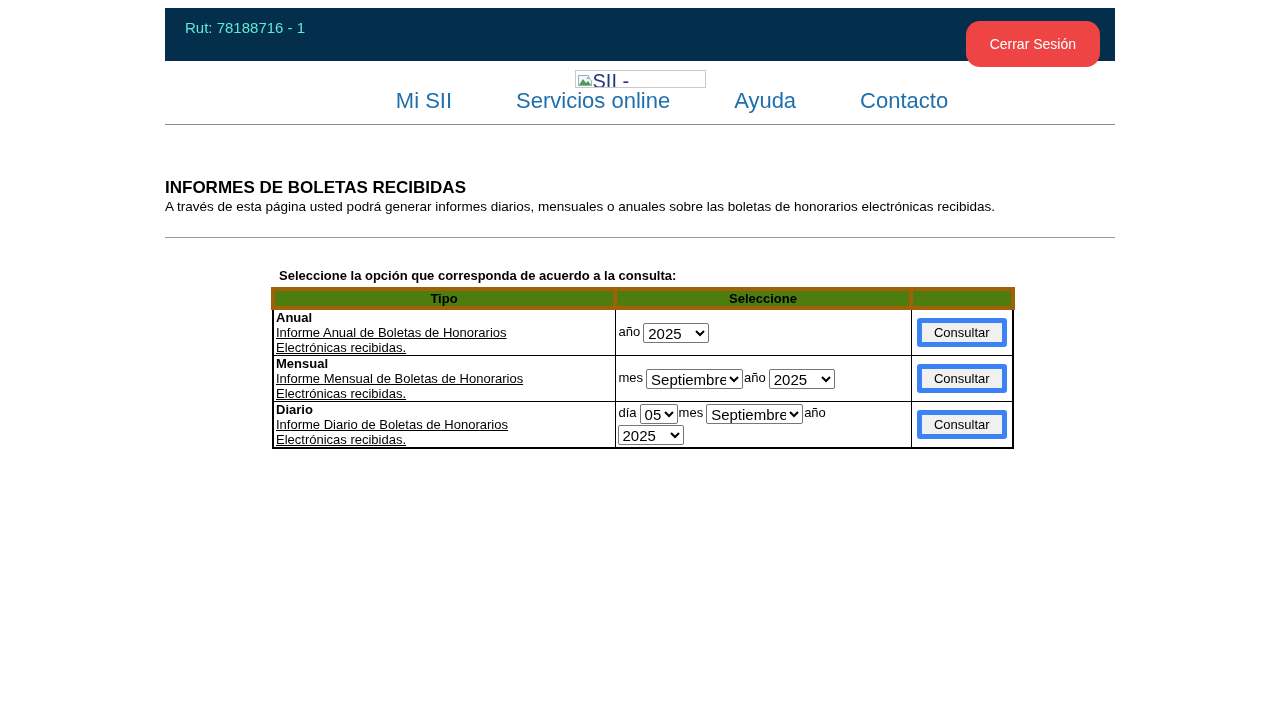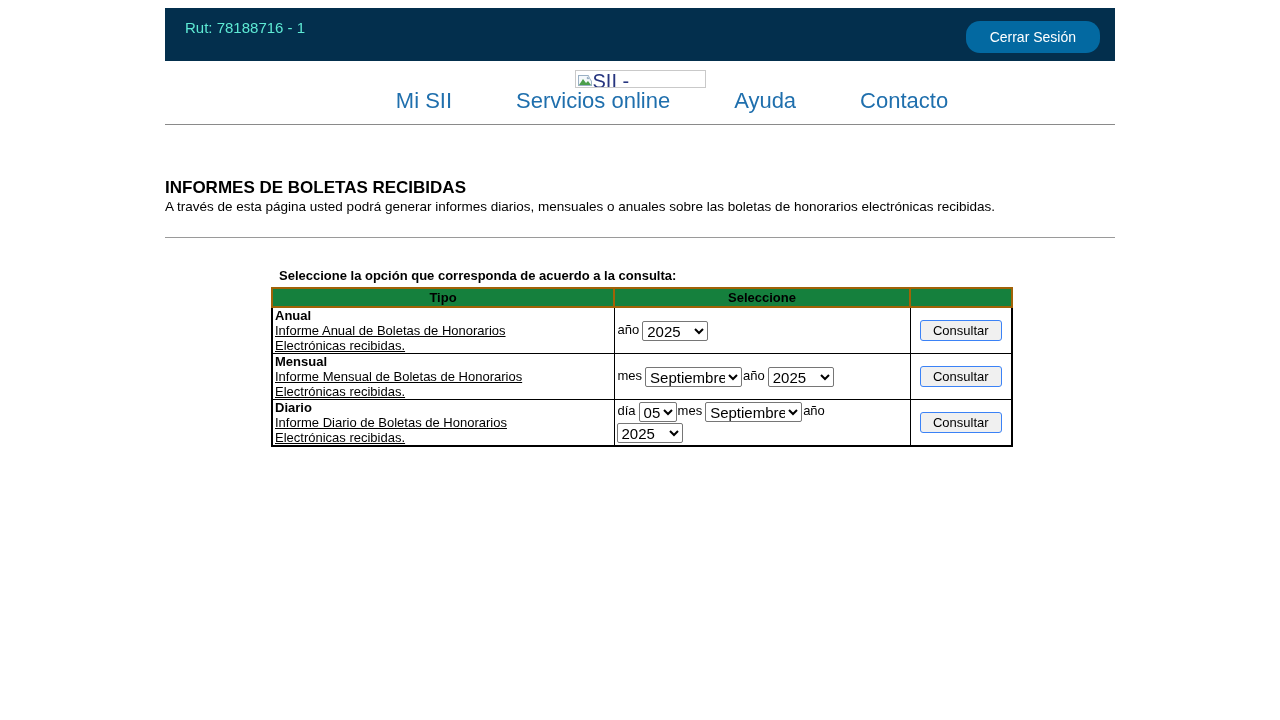--- a/index.html
+++ b/index.html
@@ -15,23 +15,23 @@
   }
   .rut-label {
     position: absolute;
     left: 20px; top: 11px;
     color: #5eead4;
     font-size: 15px;
   }
   .logout-btn {
     position: absolute;
     right: 15px; top: 13px;
-    height: 32px;
+    height: 46px;
     padding: 0 24px;
-    background: #0369a1;
+    background: #ef4444;
     color: #ffffff;
     border: none;
     border-radius: 14px;
     font-size: 14px;
     font-family: "Liberation Sans", sans-serif;
     cursor: pointer;
   }
 
   
   .header-row {
@@ -96,22 +96,22 @@
 
   
   table.reports {
     margin: 5px 0 0 106px;
     border-collapse: collapse;
     border: 2px solid #000;
     table-layout: fixed;
     width: 740px;
   }
   table.reports th {
-    border: 2px solid #a16207;
-    background: #15803d;
+    border: 4px solid #a16207;
+    background: #4d7c0f;
     font-size: 13px;
     font-weight: bold;
     height: 19px;
     padding: 0;
     text-align: center;
   }
   table.reports td {
     border: 1px solid #000;
     font-size: 13px;
     height: 46px;
@@ -138,21 +138,21 @@
   .sel-day   { width: 38px; }
   .sel-month { width: 97px; }
   .sel-year  { width: 66px; }
   td.cell-btn { text-align: center; vertical-align: middle; }
   .consult-btn {
     font-family: "Liberation Sans", sans-serif;
     font-size: 13px;
     padding: 2px 12px;
     background: #f0f0f0;
     color: #000;
-    border: 1px solid #3b82f6;
+    border: 5px solid #3b82f6;
     border-radius: 3px;
     cursor: pointer;
   }
 </style>
 </head>
 <body>
 
 <div class="page">
 
   <div class="topbar">

